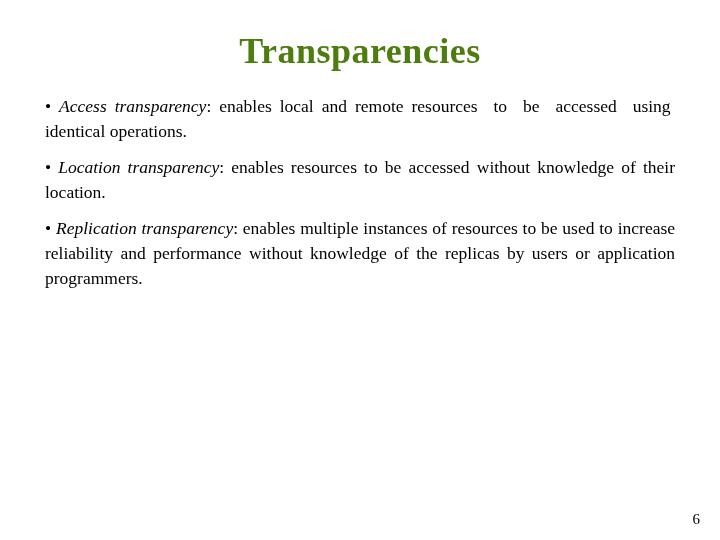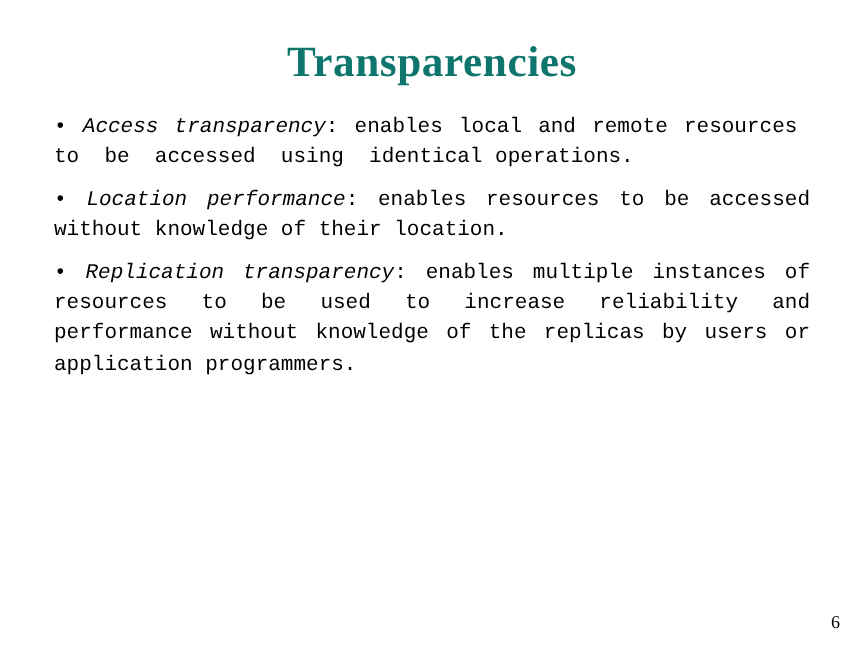--- a/index.html
+++ b/index.html
@@ -24,30 +24,30 @@
       position: relative;
       display: flex;
       flex-direction: column;
     }
 
     .slide-title {
       text-align: center;
       font-size: 36px;
       font-weight: bold;
       font-family: 'Times New Roman', Times, serif;
-      color: #0f766e;
+      color: #4d7c0f;
       margin-bottom: 22px;
       letter-spacing: 0.5px;
     }
 
     .slide-content {
       font-size: 17.5px;
       line-height: 1.45;
       color: #000000;
-      font-family: Liberation Mono, monospace;
+      font-family: Liberation Serif, serif;
       flex: 1;
     }
 
     .bullet-item {
       margin-bottom: 10px;
       text-align: justify;
     }
 
     .bullet-item em {
       font-style: italic;
@@ -68,21 +68,21 @@
 <div class="slide-container">
   <h1 class="slide-title">Transparencies</h1>
 
   <div class="slide-content">
 
     <div class="bullet-item">
       <span>• </span><em>Access transparency</em><span>: enables local and remote resources&nbsp; to&nbsp; be&nbsp; accessed&nbsp; using&nbsp; identical operations.</span>
     </div>
 
     <div class="bullet-item">
-      <span>• </span><em>Location performance</em><span>: enables resources to be accessed without knowledge of their location.</span>
+      <span>• </span><em>Location transparency</em><span>: enables resources to be accessed without knowledge of their location.</span>
     </div>
 
 
     <div class="bullet-item">
       <span>• </span><em>Replication transparency</em><span>: enables multiple instances of resources to be used to increase reliability and performance without knowledge of the replicas by users or application programmers.</span>
     </div>
 
   </div>
 
   <div class="page-number">6</div>

